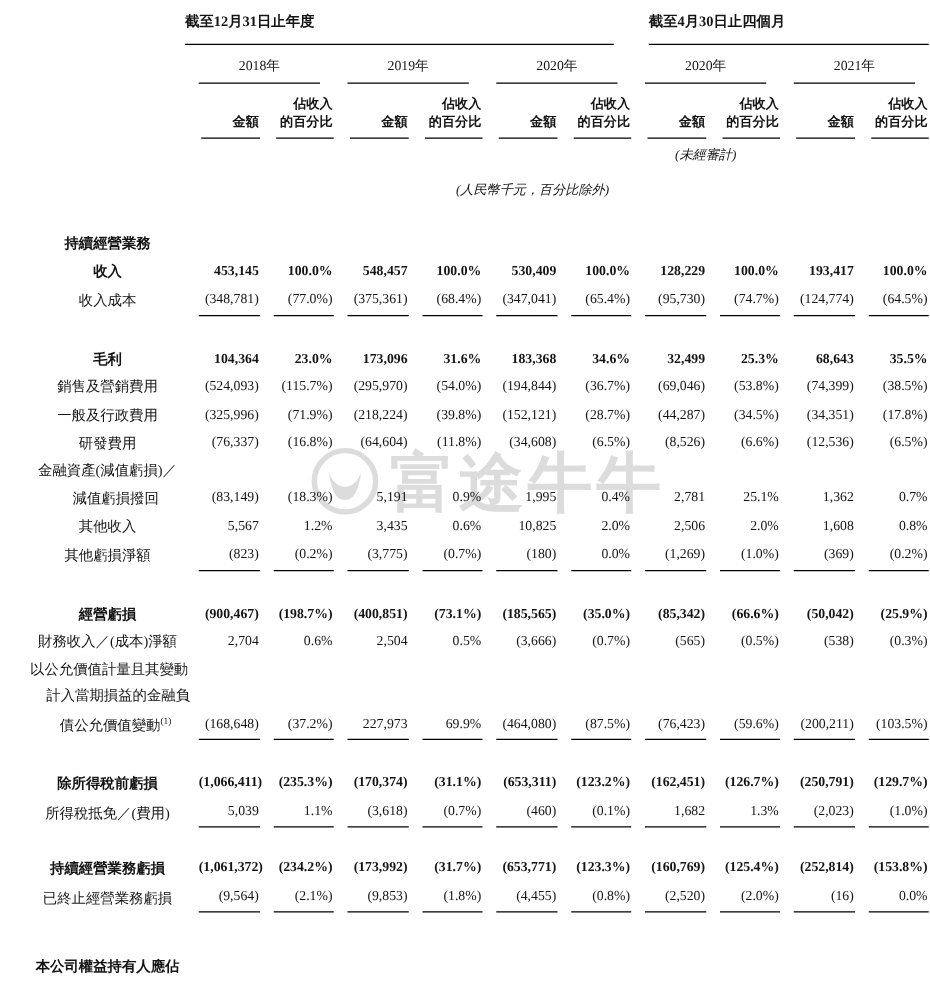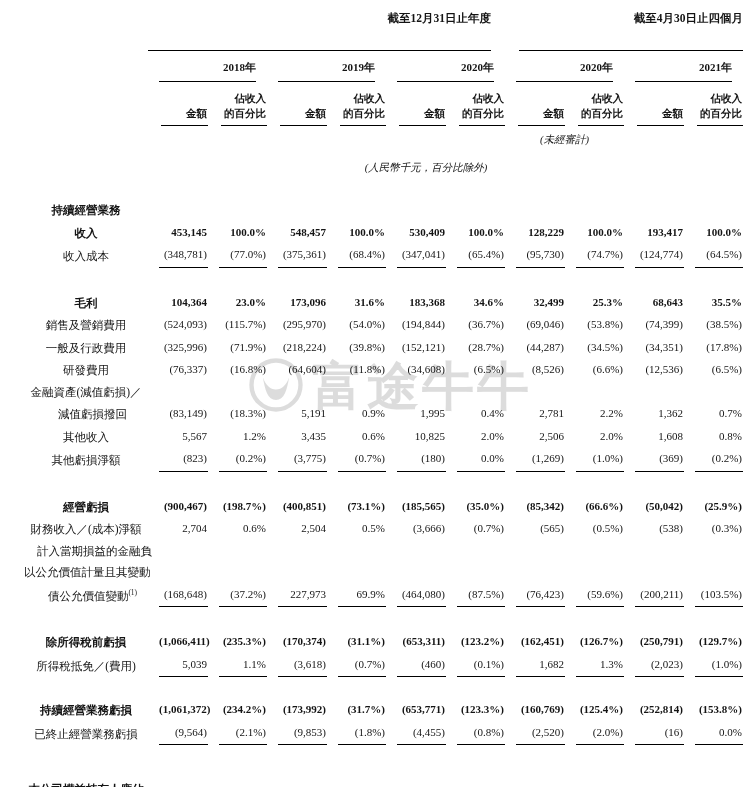--- a/index.html
+++ b/index.html
@@ -9,27 +9,27 @@
     position:relative;overflow:hidden;
   }
   .page{position:relative;padding:12px 0 0 24px;}
   table{
     border-collapse:collapse;table-layout:fixed;width:719px;
     position:relative;z-index:2;
   }
   th,td{padding:0;margin:0;font-weight:400;vertical-align:bottom;}
   
   .grpline{
-    font-weight:700;font-size:11.5px;text-align:right;
-    padding-bottom:24px;border-bottom:1.3px solid #000;line-height:1.2;
+    font-weight:700;font-size:11.5px;text-align:left;
+    padding-bottom:9px;border-bottom:1.3px solid #000;line-height:1.2;
   }
   .g1{margin-right:14px;}
   .g2{margin-left:14px;}
   .yearline{
-    font-weight:700;font-size:11px;text-align:right;
+    font-weight:400;font-size:11px;text-align:center;
     margin:0 11px;padding:9px 0 6px;border-bottom:1.3px solid #000;
   }
   .sub-in{
     margin-left:13px;border-bottom:1.3px solid #000;
     text-align:right;font-weight:700;font-size:10.5px;line-height:1.45;
     padding:9px 1px 4px;
   }
   .note{font-style:italic;font-size:10.5px;text-align:center;line-height:1;}
   .unaud{padding-top:9px;}
   .cnote{padding:17px 0 27px 85px;}
@@ -453,21 +453,21 @@
           <td class="num">
             <div class="v">1,995</div>
           </td>
           <td class="num">
             <div class="v">0.4%</div>
           </td>
           <td class="num">
             <div class="v">2,781</div>
           </td>
           <td class="num">
-            <div class="v">2.2%</div>
+            <div class="v">25.1%</div>
           </td>
           <td class="num">
             <div class="v">1,362</div>
           </td>
           <td class="num">
             <div class="v">0.7%</div>
           </td>
         </tr>
         <tr>
           <td class="lbl">其他收入</td>
@@ -598,54 +598,54 @@
             <div class="v">(0.5%)</div>
           </td>
           <td class="num">
             <div class="v">(538)</div>
           </td>
           <td class="num">
             <div class="v">(0.3%)</div>
           </td>
         </tr>
         <tr>
+          <td class="lbl">以公允價值計量且其變動</td>
+          <td class="num">
+            <div class="v"></div>
+          </td>
+          <td class="num">
+            <div class="v"></div>
+          </td>
+          <td class="num">
+            <div class="v"></div>
+          </td>
+          <td class="num">
+            <div class="v"></div>
+          </td>
+          <td class="num">
+            <div class="v"></div>
+          </td>
+          <td class="num">
+            <div class="v"></div>
+          </td>
+          <td class="num">
+            <div class="v"></div>
+          </td>
+          <td class="num">
+            <div class="v"></div>
+          </td>
+          <td class="num">
+            <div class="v"></div>
+          </td>
+          <td class="num">
+            <div class="v"></div>
+          </td>
+        </tr>
+        <tr>
           <td class="lbl ind">計入當期損益的金融負</td>
-          <td class="num">
-            <div class="v"></div>
-          </td>
-          <td class="num">
-            <div class="v"></div>
-          </td>
-          <td class="num">
-            <div class="v"></div>
-          </td>
-          <td class="num">
-            <div class="v"></div>
-          </td>
-          <td class="num">
-            <div class="v"></div>
-          </td>
-          <td class="num">
-            <div class="v"></div>
-          </td>
-          <td class="num">
-            <div class="v"></div>
-          </td>
-          <td class="num">
-            <div class="v"></div>
-          </td>
-          <td class="num">
-            <div class="v"></div>
-          </td>
-          <td class="num">
-            <div class="v"></div>
-          </td>
-        </tr>
-        <tr>
-          <td class="lbl">以公允價值計量且其變動</td>
           <td class="num">
             <div class="v"></div>
           </td>
           <td class="num">
             <div class="v"></div>
           </td>
           <td class="num">
             <div class="v"></div>
           </td>
           <td class="num">

